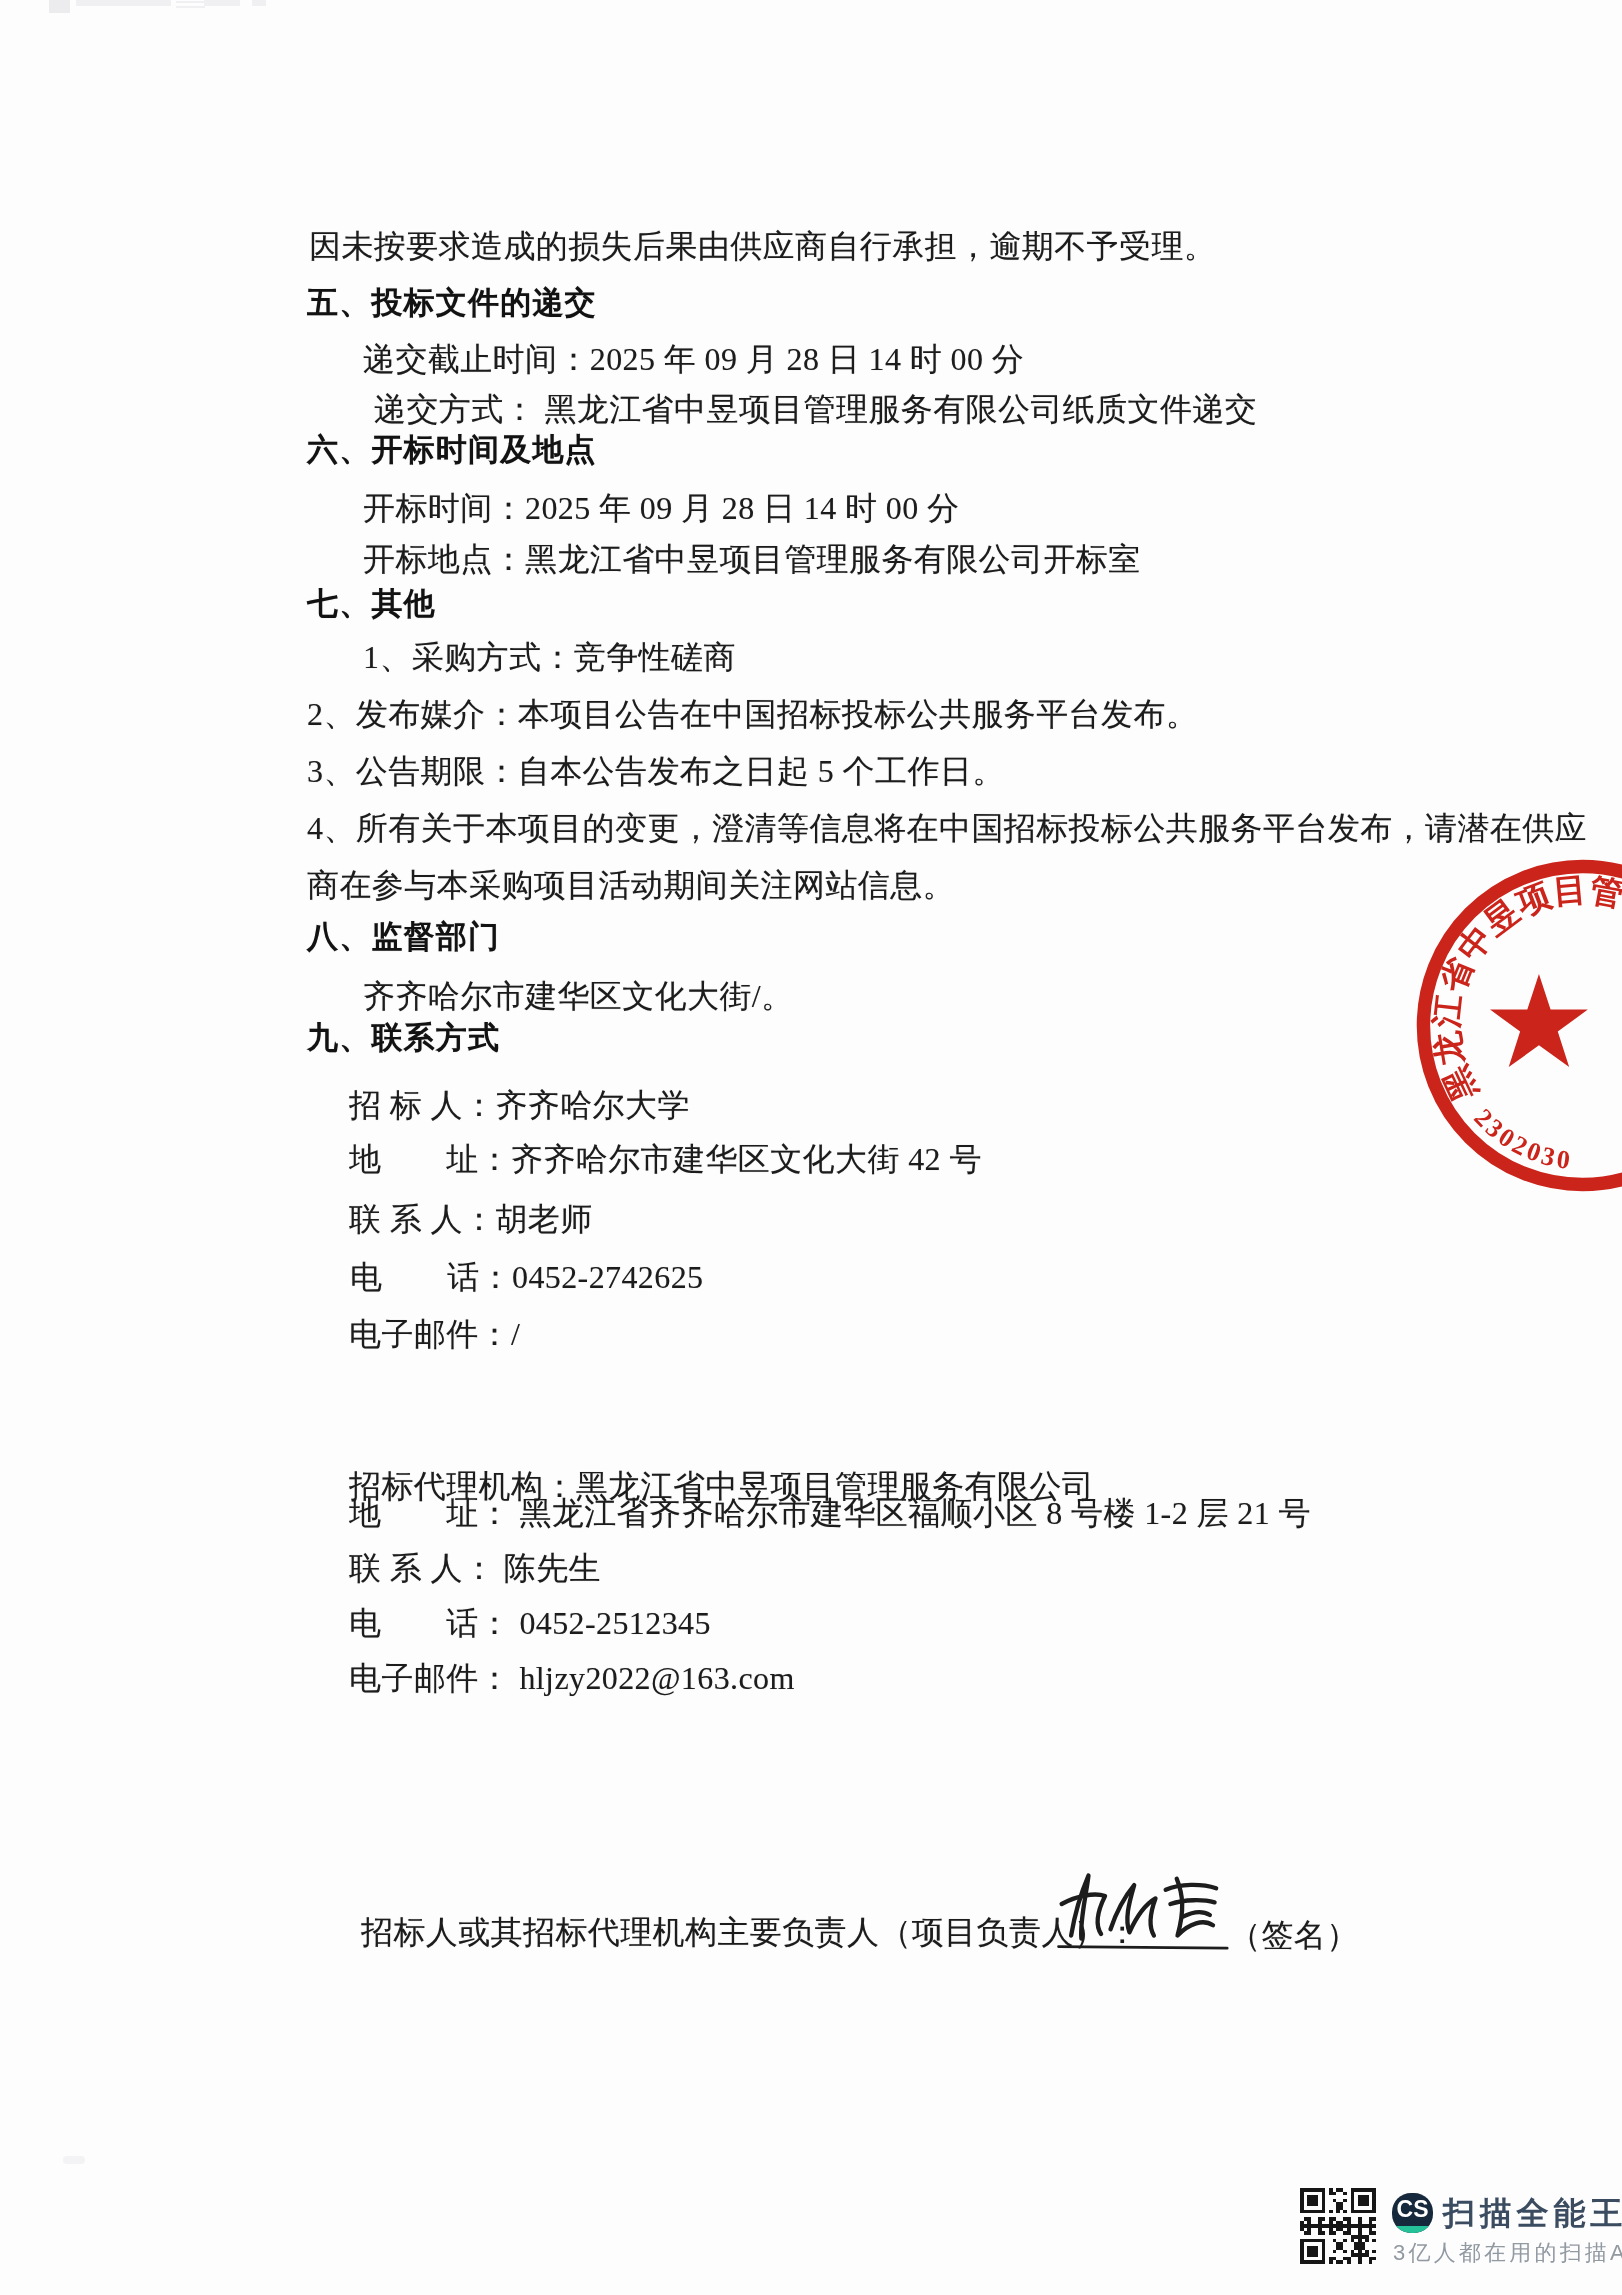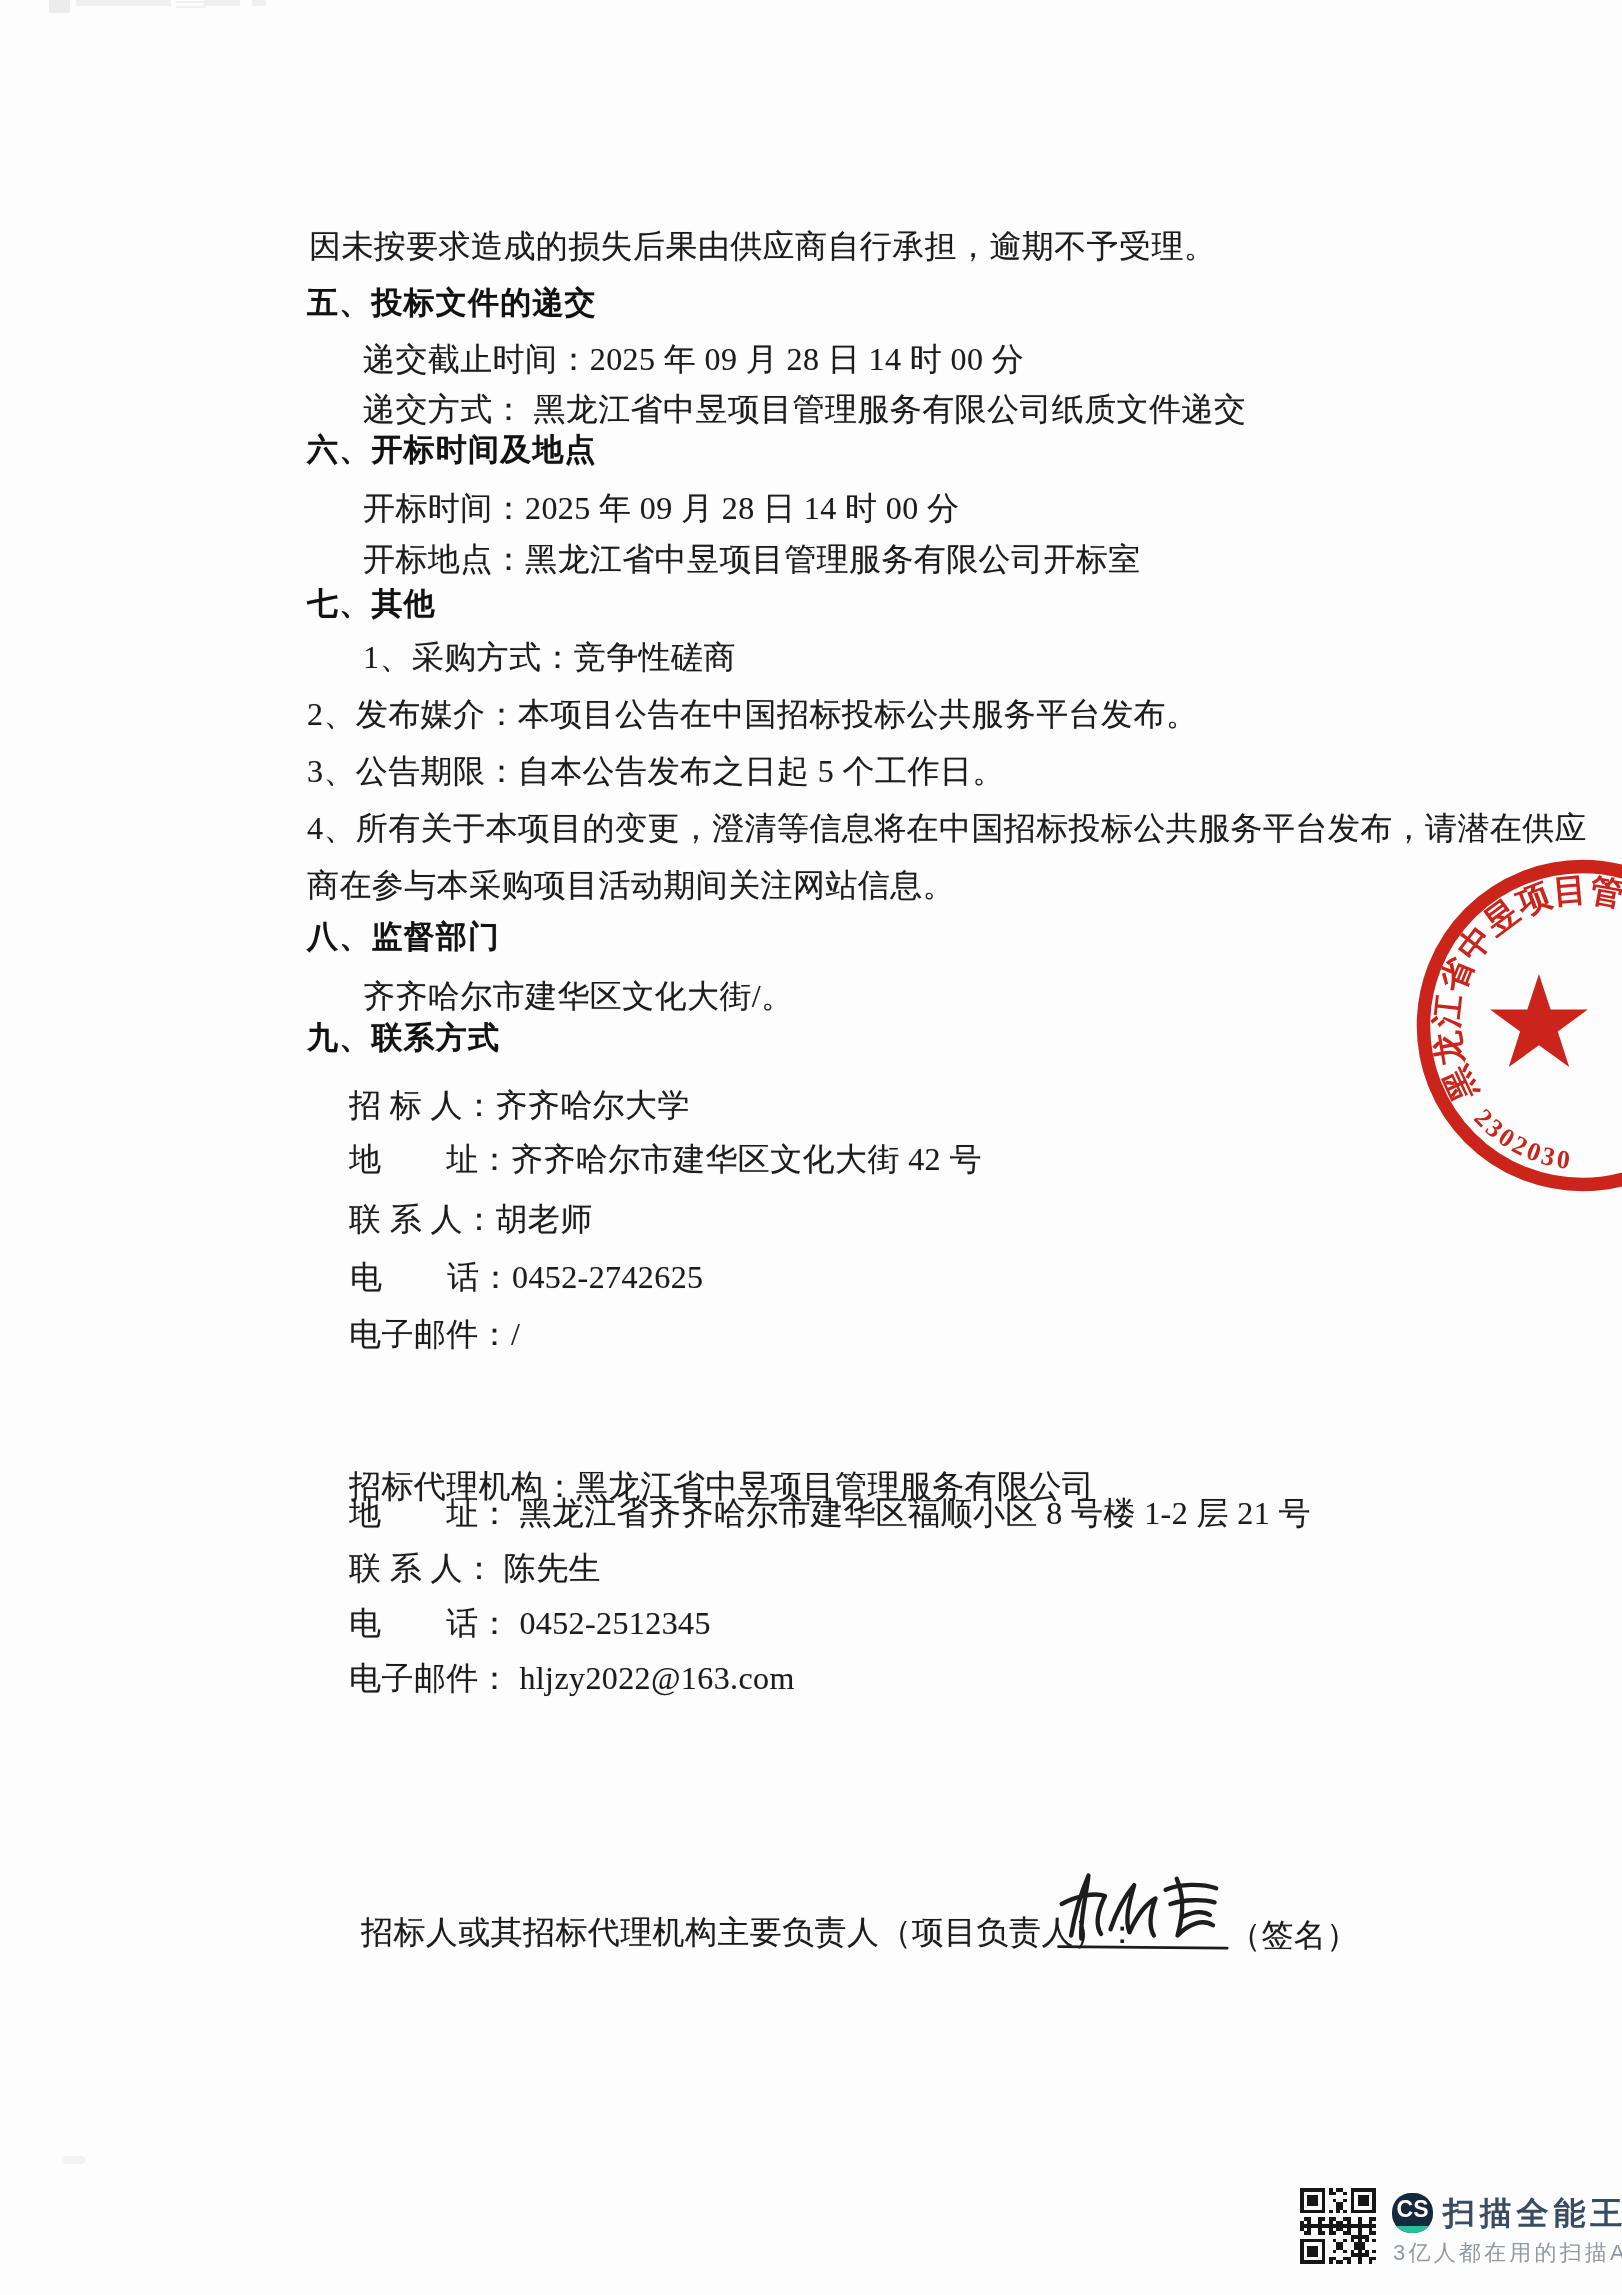--- a/index.html
+++ b/index.html
@@ -71,21 +71,21 @@
     <div class="artifact" style="left:204px;top:0;width:36px;height:6.3px;"></div>
     <div class="artifact" style="left:252px;top:0;width:14.3px;height:6.3px;"></div>
     <div class="artifact" style="left:63px;top:2156px;width:22px;height:8px;background:#f3f3f5;border-radius:4px;"></div>
   </div>
 
   <main>
     <div class="line" style="left:309px;top:228px;">因未按要求造成的损失后果由供应商自行承担，逾期不予受理。</div>
 
     <div class="line heading" style="left:307px;top:285px;">五、投标文件的递交</div>
     <div class="line" style="left:363px;top:341px;">递交截止时间：2025 年 09 月 28 日  14 时 00 分</div>
-    <div class="line" style="left:363px;top:391px;">递交方式：  黑龙江省中昱项目管理服务有限公司纸质文件递交</div>
+    <div class="line" style="left:374px;top:391px;">递交方式：  黑龙江省中昱项目管理服务有限公司纸质文件递交</div>
 
     <div class="line heading" style="left:307px;top:432px;">六、开标时间及地点</div>
     <div class="line" style="left:363px;top:490px;">开标时间：2025 年 09 月 28 日  14 时 00 分</div>
     <div class="line" style="left:363px;top:541px;">开标地点：黑龙江省中昱项目管理服务有限公司开标室</div>
 
     <div class="line heading" style="left:307px;top:586px;">七、其他</div>
     <div class="line" style="left:363px;top:639px;">1、采购方式：竞争性磋商</div>
     <div class="line" style="left:307px;top:696px;">2、发布媒介：本项目公告在中国招标投标公共服务平台发布。</div>
     <div class="line" style="left:307px;top:753px;">3、公告期限：自本公告发布之日起 5 个工作日。</div>
     <div class="line" style="left:307px;top:810px;">4、所有关于本项目的变更，澄清等信息将在中国招标投标公共服务平台发布，请潜在供应</div>

